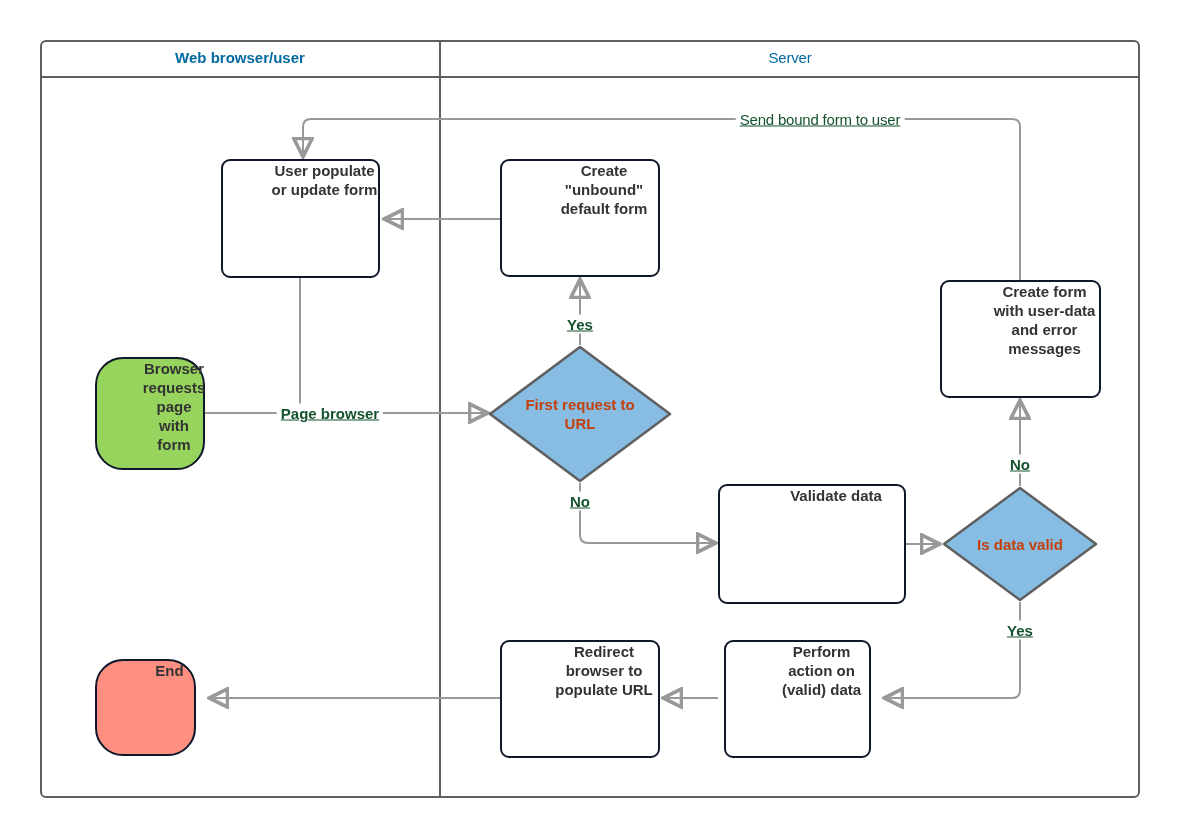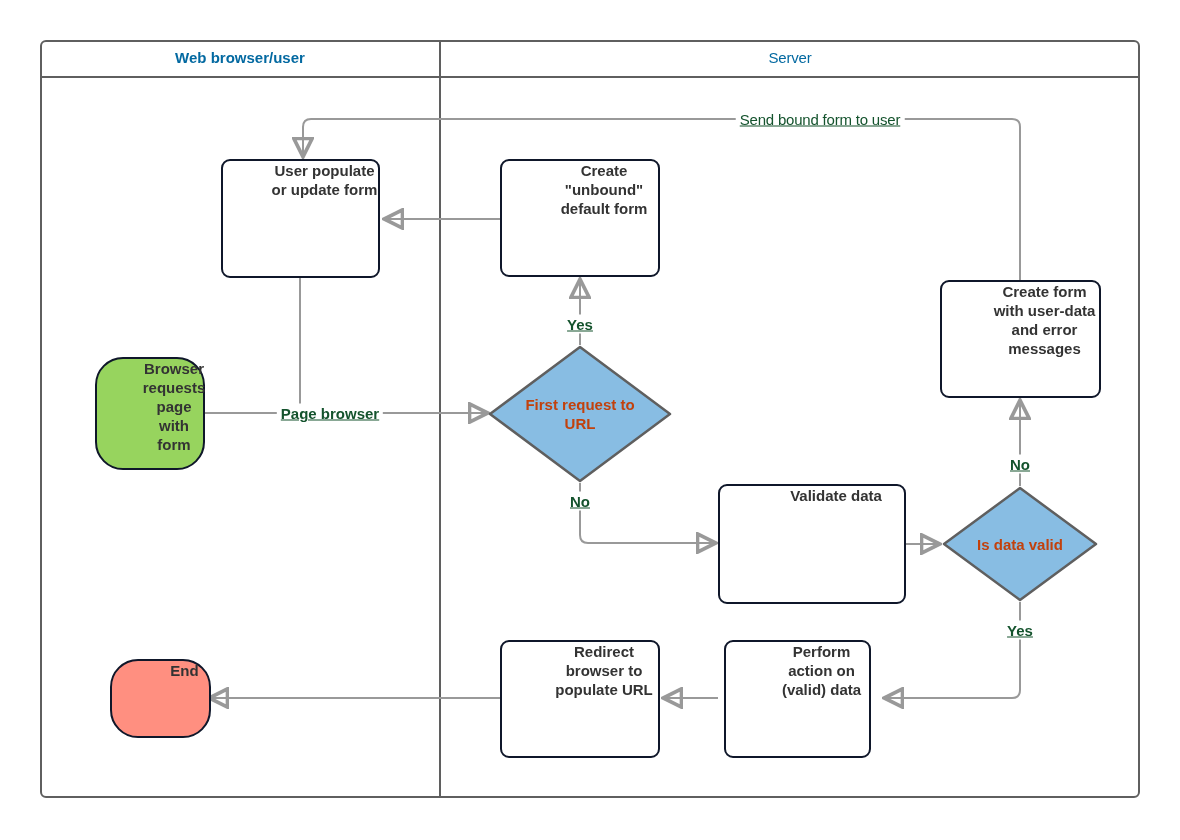--- a/index.html
+++ b/index.html
@@ -35,21 +35,21 @@
   .n-user-populate .lbl{width:142px;}
   .n-create-unbound{left:500px;top:159px;width:160px;height:118px;}
   .n-create-unbound .lbl{width:150px;}
   .n-validate{left:718px;top:484px;width:188px;height:120px;}
   .n-create-form-errors{left:940px;top:280px;width:161px;height:118px;}
   .n-create-form-errors .lbl{width:132px;}
   .n-perform-action{left:690px;top:640px;width:147px;height:118px;margin-left:34px;}
   .n-perform-action .lbl{width:150px;}
   .n-redirect{left:500px;top:640px;width:160px;height:118px;}
   .n-redirect .lbl{width:150px;}
-  .n-end{left:110px;top:659px;width:101px;height:79px;background:#ff8f80;border-radius:24px;}
+  .n-end{left:95px;top:659px;width:101px;height:97px;background:#ff8f80;border-radius:24px;}
   
   .diamond{position:absolute;}
   .diamond svg{position:absolute;left:0;top:0;overflow:visible;}
   .diamond .dlabel{
     position:absolute;left:0;top:0;width:100%;height:100%;
     display:flex;align-items:center;justify-content:center;text-align:center;
     font-size:15px;font-weight:bold;line-height:19px;color:#c2410c;
   }
   .d-first-request{left:488px;top:345px;width:184px;height:138px;}
   .d-first-request .dlabel span{width:116px;}

